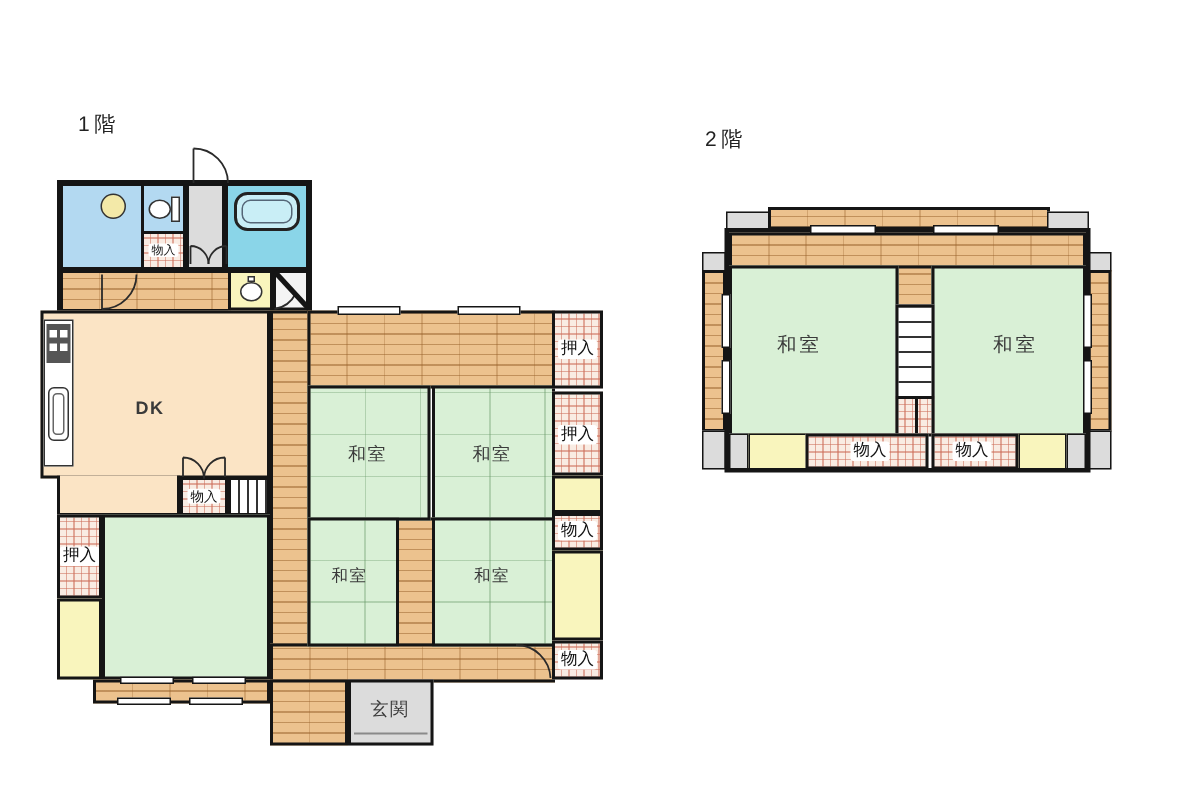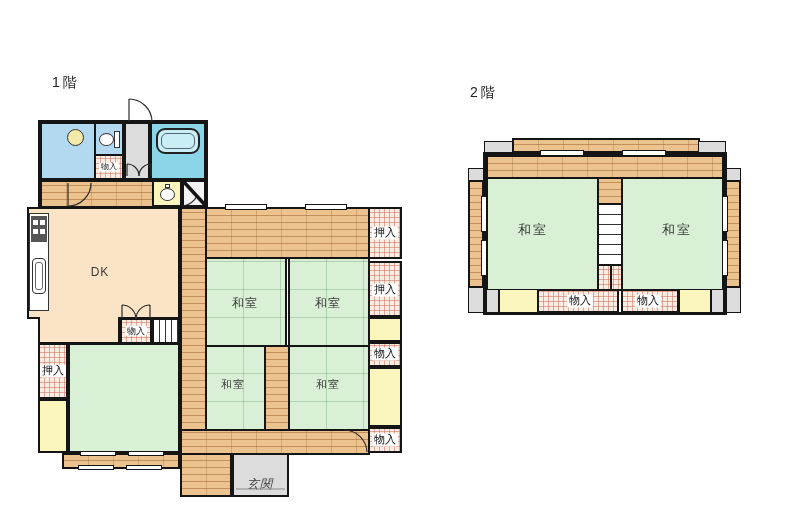--- a/index.html
+++ b/index.html
@@ -63,21 +63,21 @@
   <div class="room wood" style="left:40px;top:180px;width:114px;height:28px;"></div>
   <div class="room yellow" style="left:152px;top:180px;width:30px;height:27px;">
     <div class="icon" style="left:6px;top:6px;width:15px;height:13px;border:1.5px solid #333;border-radius:50%;background:#fff;"></div>
     <div class="icon" style="left:11px;top:2px;width:5px;height:4px;border:1px solid #333;background:#fff;"></div>
   </div>
   <div class="room" style="left:182px;top:180px;width:24px;height:27px;background:#f4f4f4;"></div>
   <div class="outline" style="left:38px;top:120px;width:170px;height:90px;"></div>
 
   <div class="room peach" style="left:27px;top:207px;width:153px;height:112px;"></div>
   <div class="room peach" style="left:38px;top:317px;width:82px;height:27px;border-top:none;"></div>
-  <div class="lbl big" style="left:100px;top:272px;">DK</div>
+  <div class="lbl big" style="left:100px;top:272px;font-weight:bold;">DK</div>
   <div class="icon" style="left:29px;top:213px;width:20px;height:98px;border:1.5px solid #333;background:#fff;"></div>
   <div class="icon" style="left:31px;top:216px;width:16px;height:26px;background:#555;
        background-image:linear-gradient(#fff,#fff),linear-gradient(#fff,#fff),linear-gradient(#fff,#fff),linear-gradient(#fff,#fff);
        background-size:5px 5px;background-position:2px 4px,9px 4px,2px 13px,9px 13px;background-repeat:no-repeat;"></div>
   <div class="icon" style="left:32px;top:258px;width:14px;height:36px;border:1.5px solid #333;border-radius:4px;background:#fff;">
     <div style="position:absolute;left:2px;top:3px;right:2px;bottom:3px;border:1px solid #666;border-radius:3px;"></div>
   </div>
 
   <div class="room closet" style="left:120px;top:318px;width:32px;height:26px;"></div>
   <div class="lbl chip" style="left:136px;top:331px;">物入</div>
@@ -109,21 +109,21 @@
   <div class="room closet" style="left:368px;top:427px;width:34px;height:26px;"></div>
   <div class="lbl chip2" style="left:385px;top:440px;">物入</div>
 
   <div class="room closet" style="left:38px;top:343px;width:30px;height:56px;"></div>
   <div class="lbl chip2" style="left:53px;top:371px;">押入</div>
   <div class="room yellow" style="left:38px;top:399px;width:30px;height:54px;"></div>
   <div class="room tatami-plain" style="left:68px;top:343px;width:112px;height:110px;"></div>
   <div class="room wood" style="left:62px;top:453px;width:118px;height:16px;"></div>
 
   <div class="room gray" style="left:232px;top:453px;width:57px;height:44px;"></div>
-  <div class="lbl big" style="left:260px;top:484px;font-style:italic;">玄関</div>
+  <div class="lbl big" style="left:260px;top:473px;">玄関</div>
 
   <div class="win" style="left:225px;top:204px;width:42px;height:6px;"></div>
   <div class="win" style="left:305px;top:204px;width:42px;height:6px;"></div>
   <div class="win" style="left:80px;top:451px;width:36px;height:5px;"></div>
   <div class="win" style="left:128px;top:451px;width:36px;height:5px;"></div>
   <div class="win" style="left:78px;top:465px;width:36px;height:5px;"></div>
   <div class="win" style="left:126px;top:465px;width:36px;height:5px;"></div>
 
   <div class="title" style="left:470px;top:84px;">2階</div>
 

